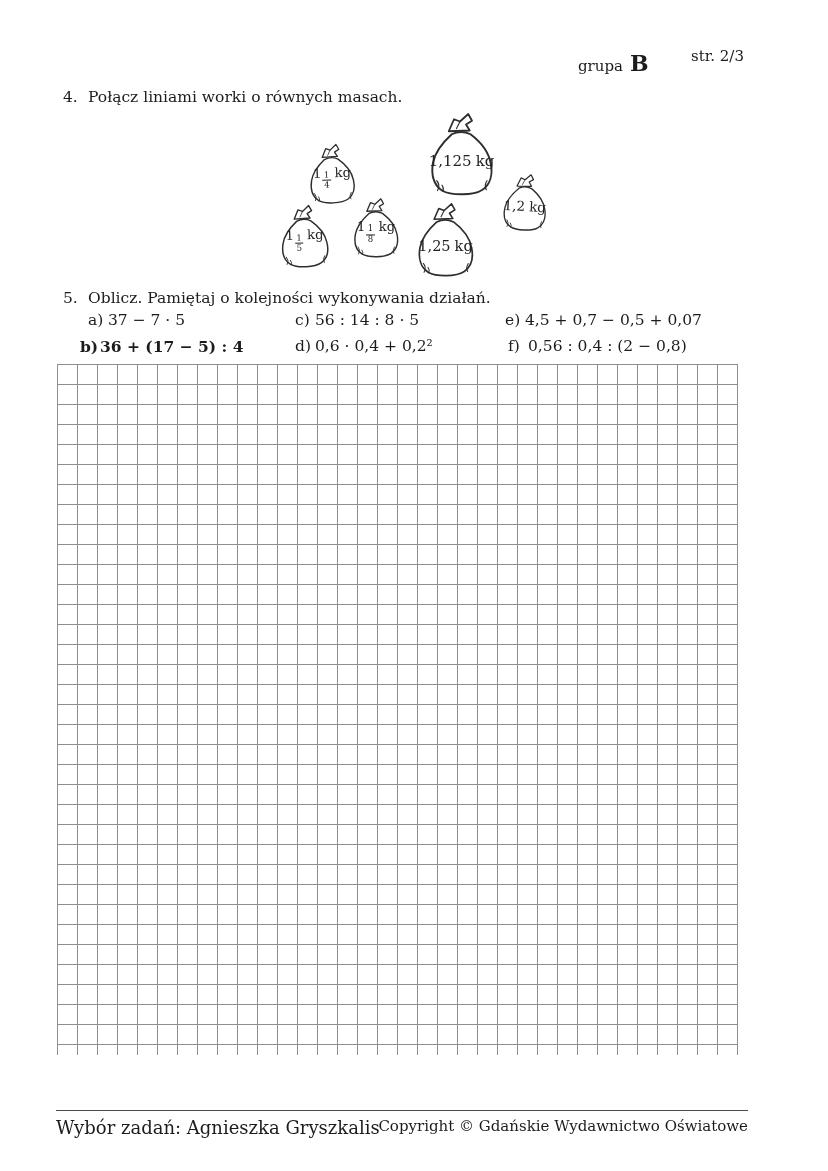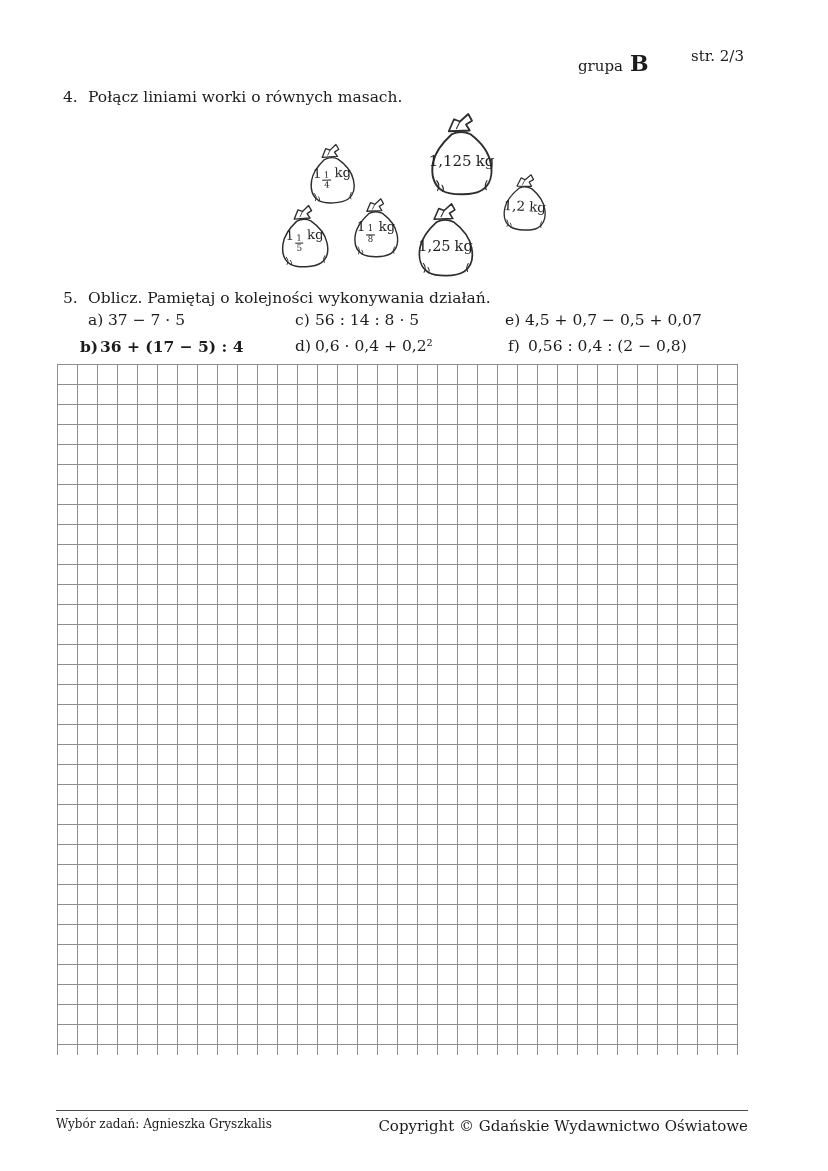--- a/index.html
+++ b/index.html
@@ -63,21 +63,21 @@
   .grid-paper{
     position:absolute;left:57px;top:364px;width:681px;height:691px;
     background-image:
       linear-gradient(to right,#8e8e8e 1px,transparent 1px),
       linear-gradient(to bottom,#8e8e8e 1px,transparent 1px);
     background-size:20px 20px;
   }
 
   
   .footer-rule{position:absolute;left:56px;top:1110px;width:692px;border-top:1.5px solid #4a4a4a;}
-  .footer-left{position:absolute;left:56px;top:1117px;font-size:12px;}
+  .footer-left{position:absolute;left:56px;top:1117px;font-size:18px;}
   .footer-right{position:absolute;right:80px;top:1117px;font-size:15px;margin-left:40px;}
 
   .defs-holder{position:absolute;width:0;height:0;overflow:hidden;}
 </style>
 </head>
 <body>
 
 <div class="page">
 
   <svg class="defs-holder" aria-hidden="true">

